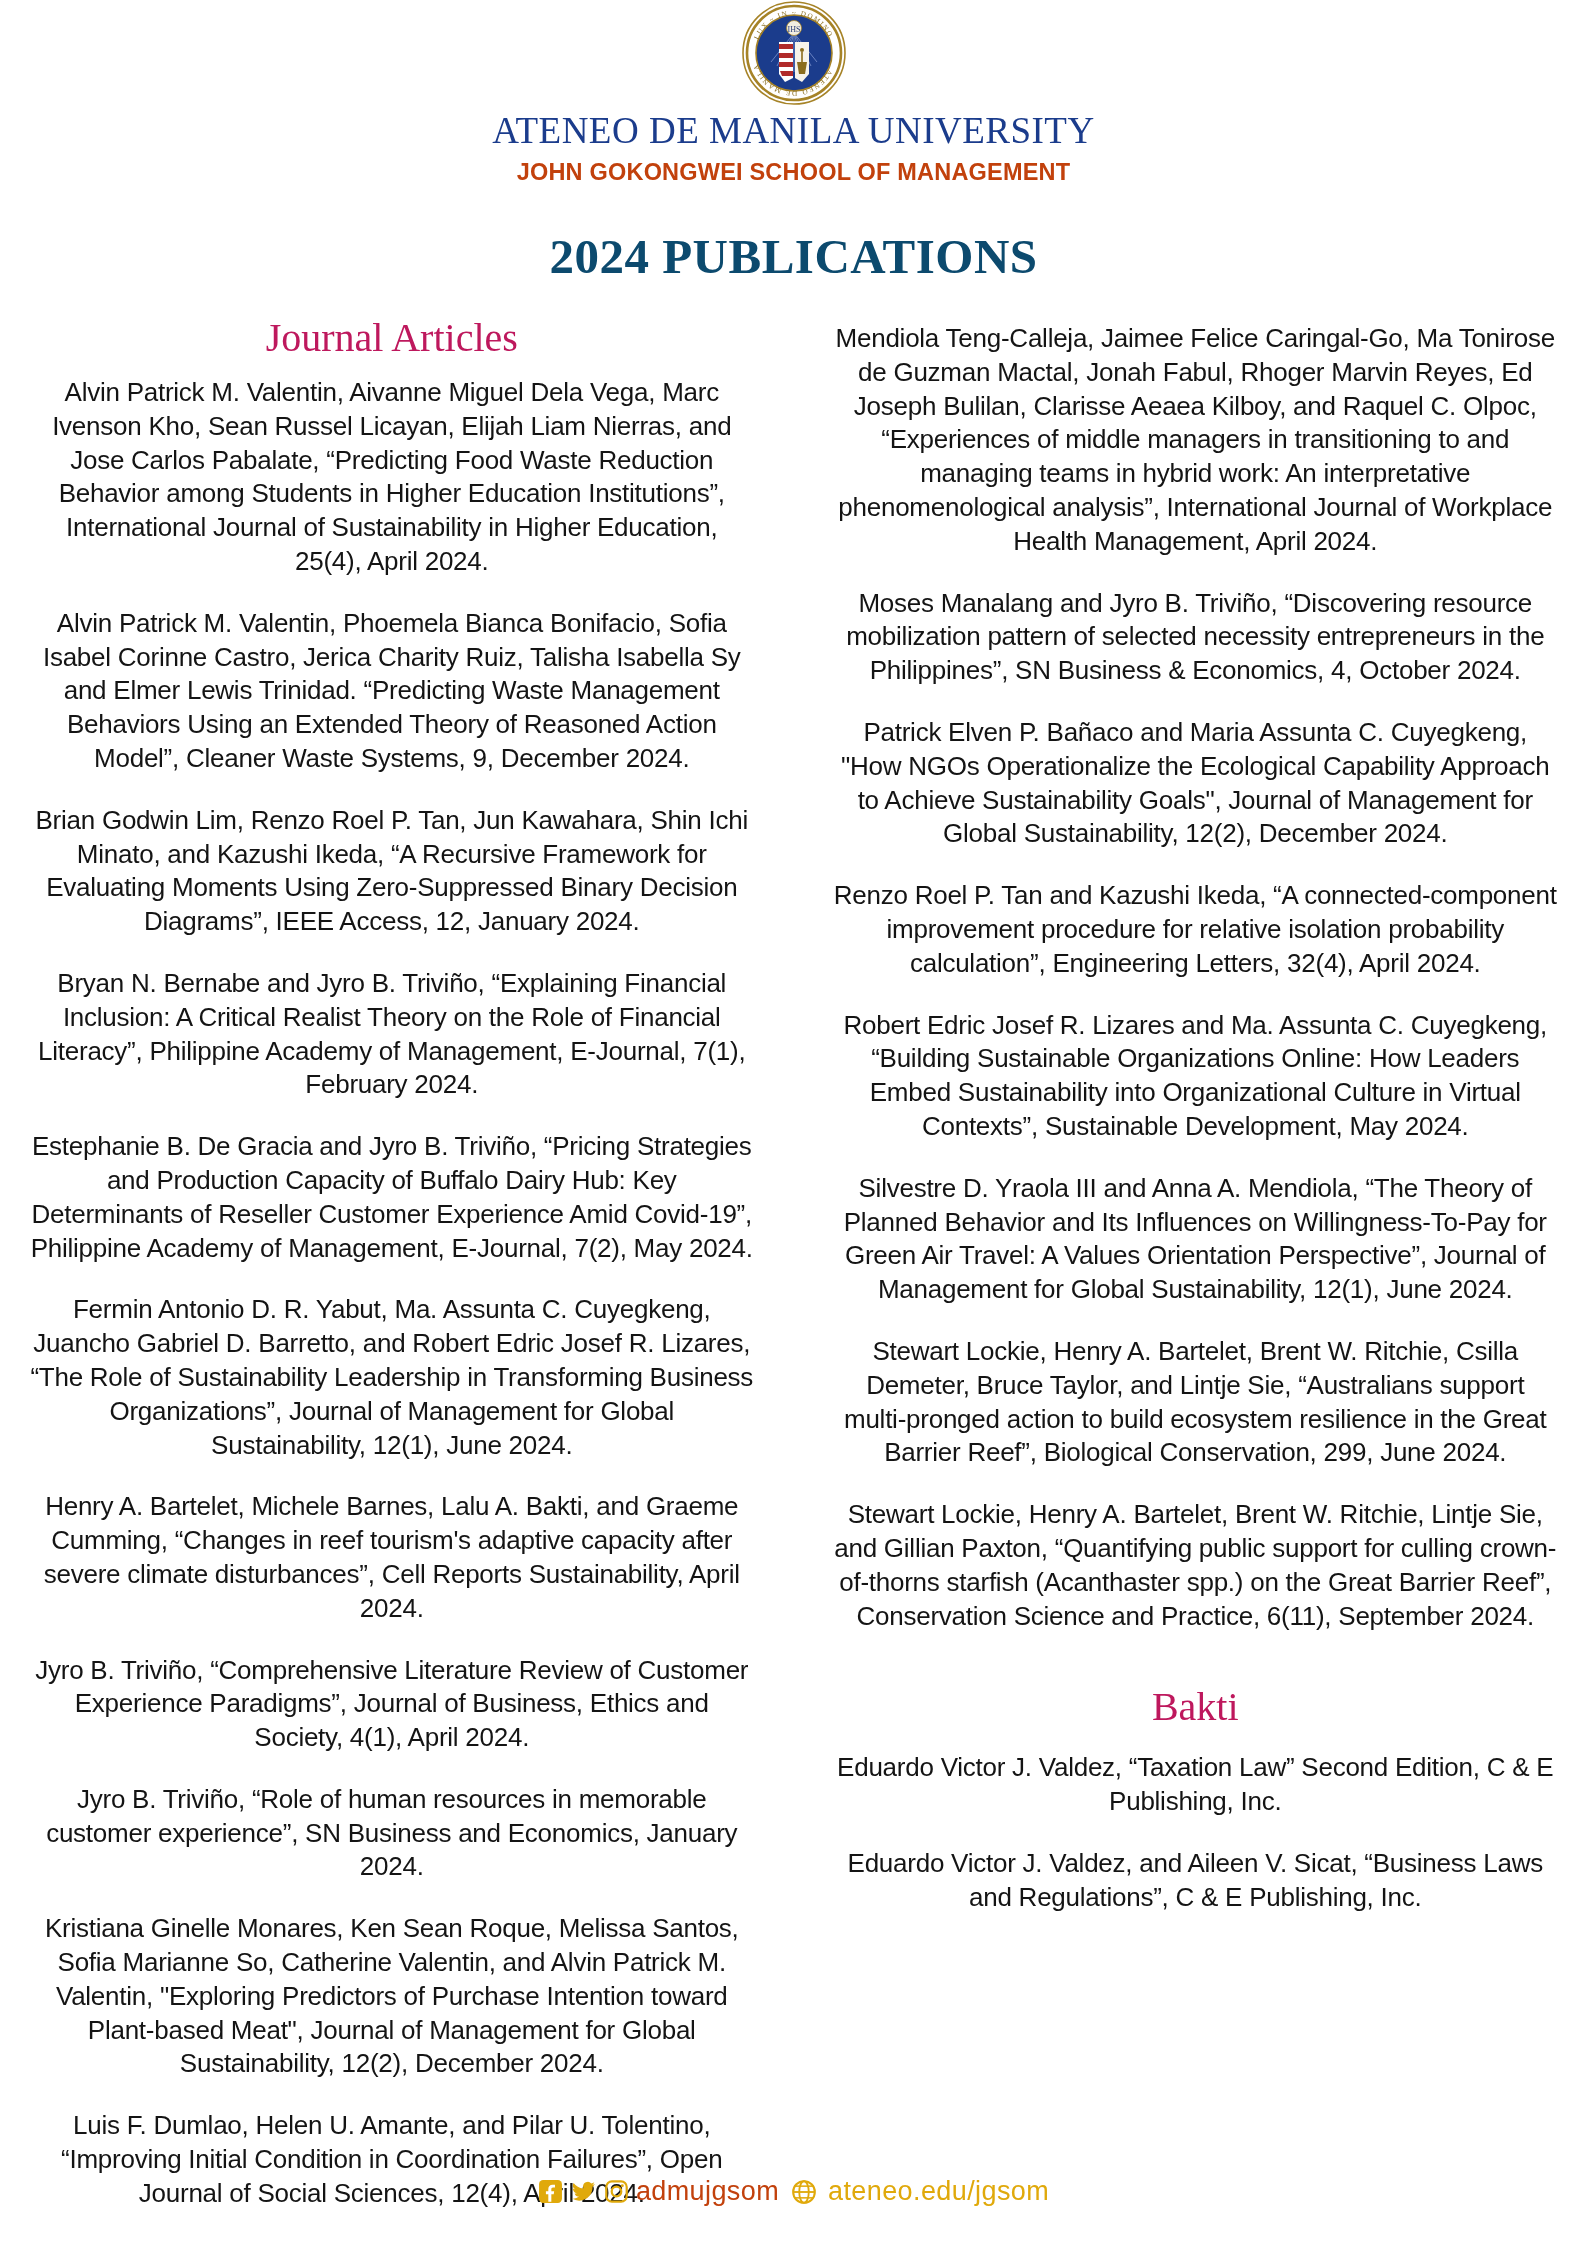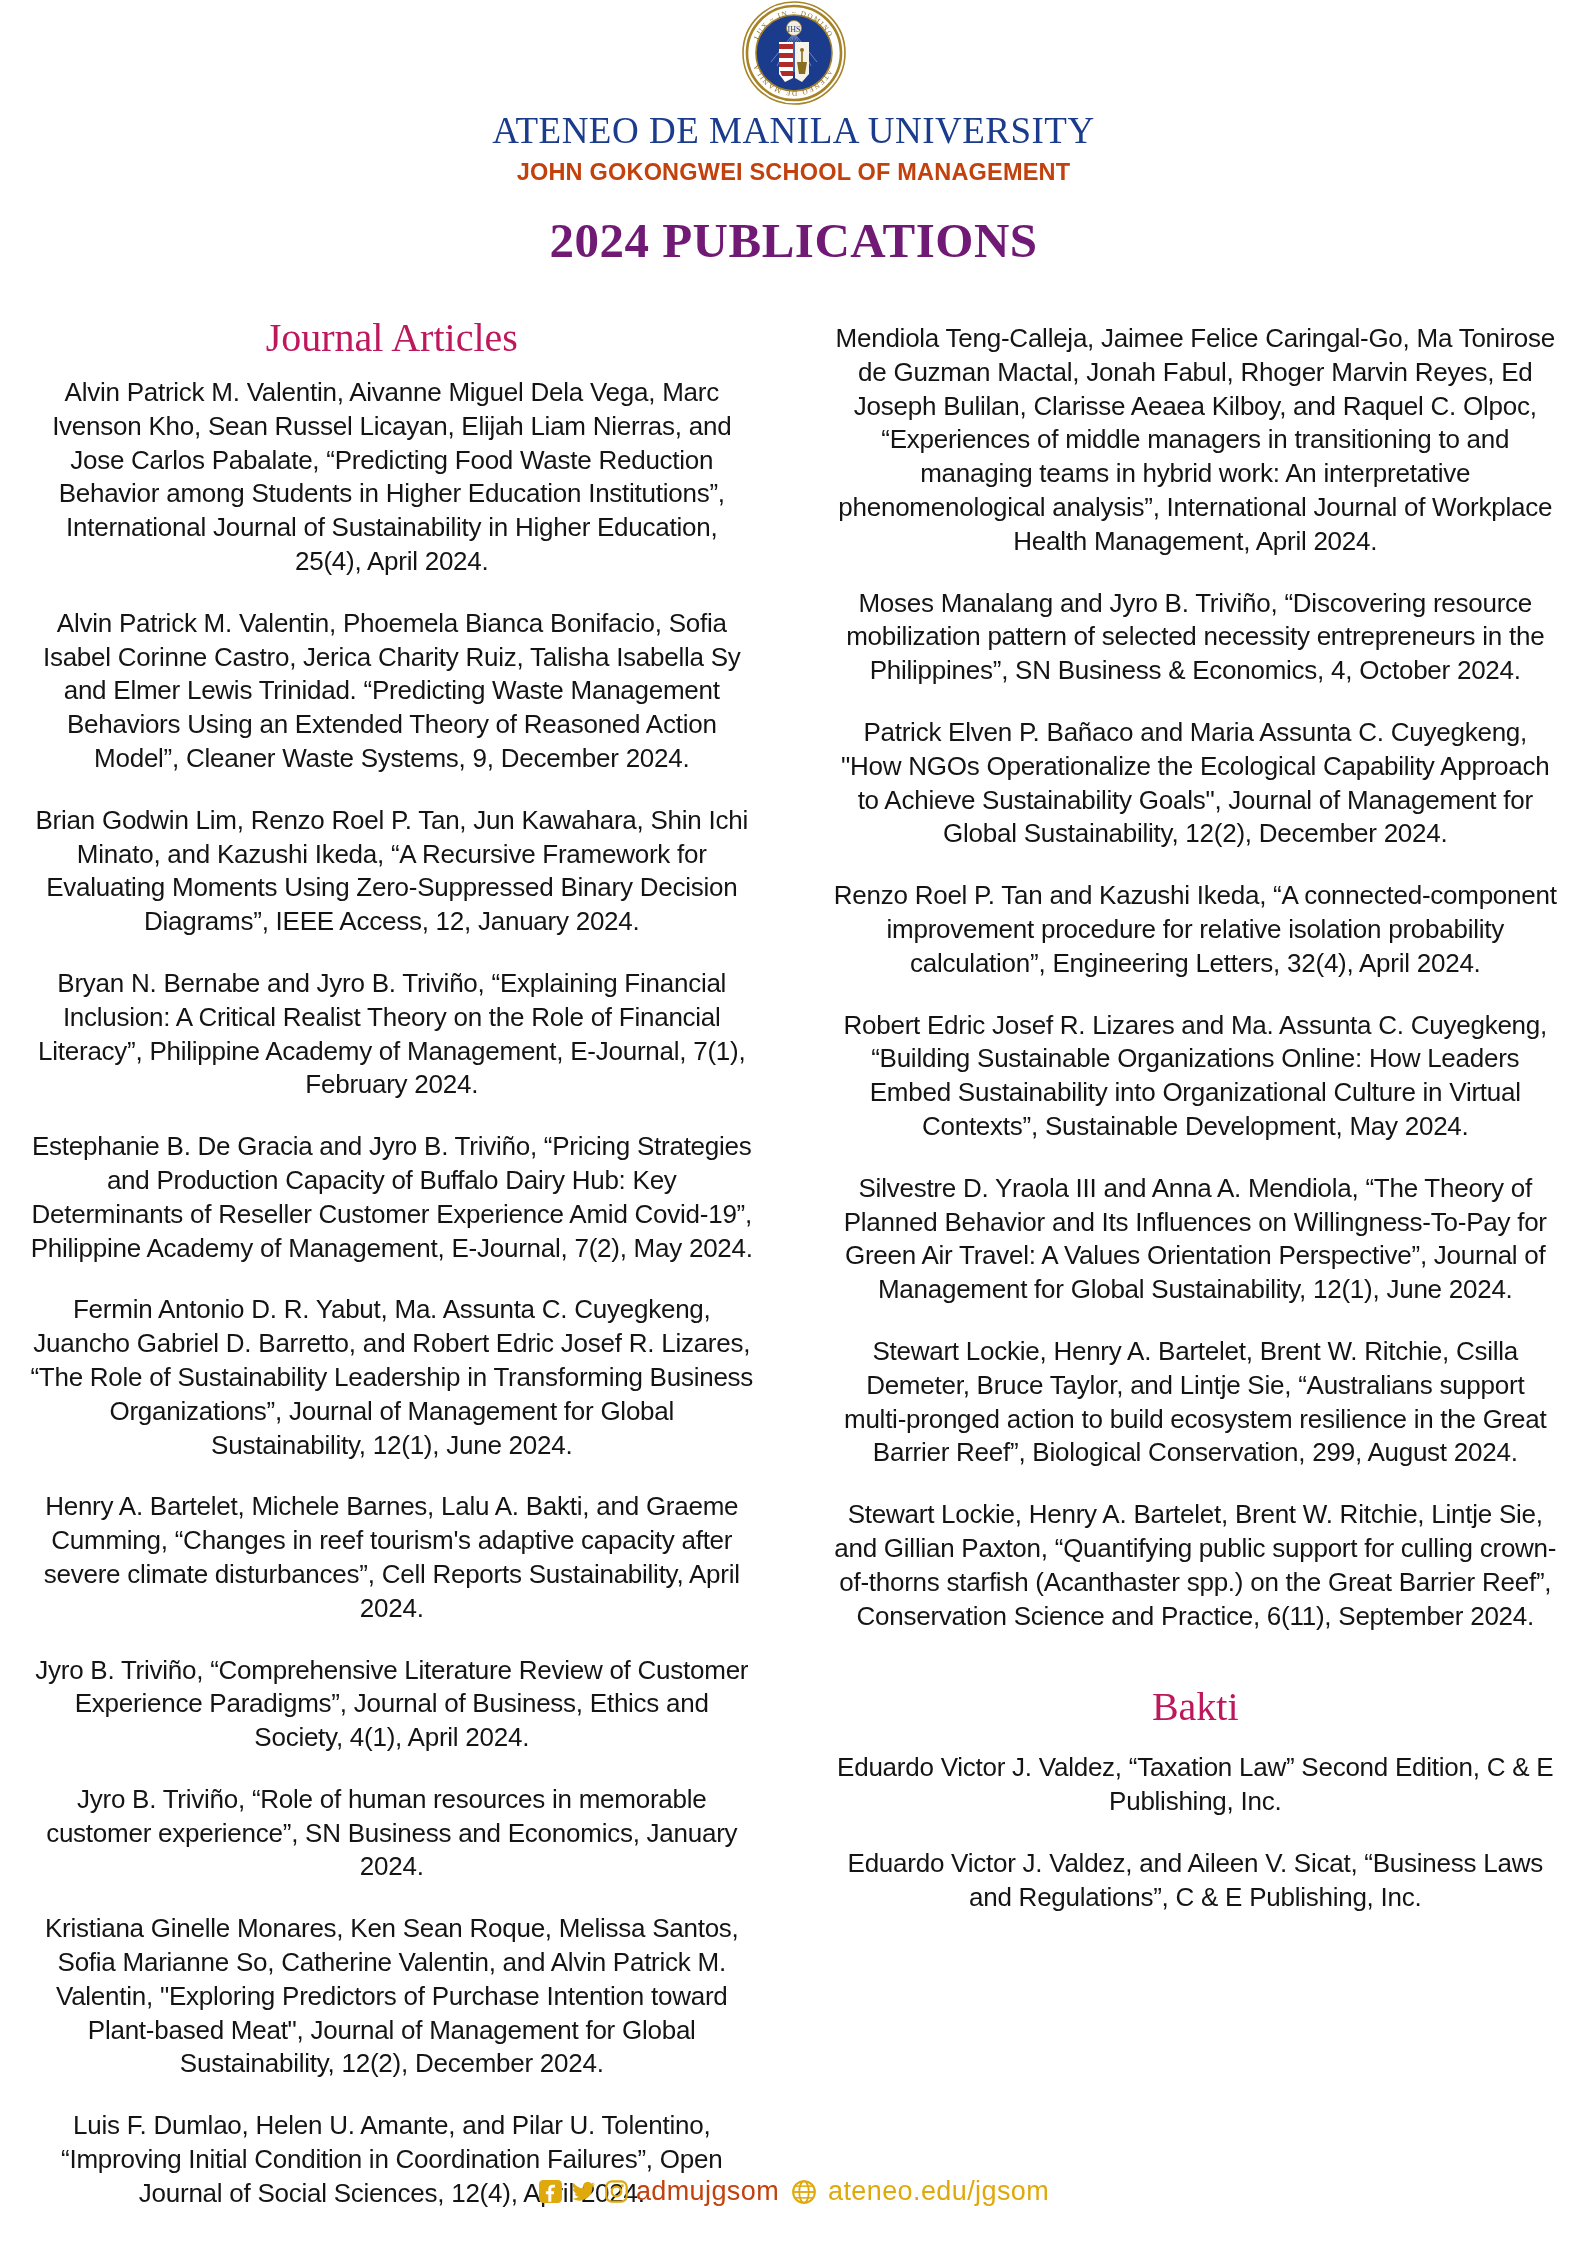--- a/index.html
+++ b/index.html
@@ -41,23 +41,23 @@
     font-weight: bold;
     font-size: 23.5px;
     letter-spacing: 0.2px;
     color: #c2410c;
     margin-top: 8px;
   }
   .pub-title {
     font-family: "Liberation Serif", serif;
     font-weight: bold;
     font-size: 49px;
-    color: #701a75;
+    color: #0c4a6e;
     letter-spacing: 0.5px;
-    margin-top: 26px;
+    margin-top: 42px;
   }
 
   
   .columns {
     position: absolute;
     top: 316px;
     left: 0;
     width: 1587px;
     display: flex;
     align-items: flex-start;
@@ -204,21 +204,21 @@
 
     <div class="col col-right">
       <div class="spacer-right-top"></div>
 
       <p class="entry">Mendiola Teng-Calleja, Jaimee Felice Caringal-Go, Ma Tonirose de Guzman Mactal, Jonah Fabul, Rhoger Marvin Reyes, Ed Joseph Bulilan, Clarisse Aeaea Kilboy, and Raquel C. Olpoc, “Experiences of middle managers in transitioning to and managing teams in hybrid work: An interpretative phenomenological analysis”, International Journal of Workplace Health Management, April 2024.</p>
       <p class="entry">Moses Manalang and Jyro B. Triviño, “Discovering resource mobilization pattern of selected necessity entrepreneurs in the Philippines”, SN Business &amp; Economics, 4, October 2024.</p>
       <p class="entry">Patrick Elven P. Bañaco and Maria Assunta C. Cuyegkeng, "How NGOs Operationalize the Ecological Capability Approach to Achieve Sustainability Goals", Journal of Management for Global Sustainability, 12(2), December 2024.</p>
       <p class="entry">Renzo Roel P. Tan and Kazushi Ikeda, “A connected-component improvement procedure for relative isolation probability calculation”, Engineering Letters, 32(4), April 2024.</p>
       <p class="entry">Robert Edric Josef R. Lizares and Ma. Assunta C. Cuyegkeng, “Building Sustainable Organizations Online: How Leaders Embed Sustainability into Organizational Culture in Virtual Contexts”, Sustainable Development, May 2024.</p>
       <p class="entry">Silvestre D. Yraola III and Anna A. Mendiola, “The Theory of Planned Behavior and Its Influences on Willingness-To-Pay for Green Air Travel: A Values Orientation Perspective”, Journal of Management for Global Sustainability, 12(1), June 2024.</p>
-      <p class="entry">Stewart Lockie, Henry A. Bartelet, Brent W. Ritchie, Csilla Demeter, Bruce Taylor, and Lintje Sie, “Australians support multi-pronged action to build ecosystem resilience in the Great Barrier Reef”, Biological Conservation, 299, August 2024.</p>
+      <p class="entry">Stewart Lockie, Henry A. Bartelet, Brent W. Ritchie, Csilla Demeter, Bruce Taylor, and Lintje Sie, “Australians support multi-pronged action to build ecosystem resilience in the Great Barrier Reef”, Biological Conservation, 299, June 2024.</p>
       <p class="entry">Stewart Lockie, Henry A. Bartelet, Brent W. Ritchie, Lintje Sie, and Gillian Paxton, “Quantifying public support for culling crown-of-thorns starfish (Acanthaster spp.) on the Great Barrier Reef”, Conservation Science and Practice, 6(11), September 2024.</p>
 
       <div class="section-head books">Bakti</div>
 
       <p class="entry">Eduardo Victor J. Valdez, “Taxation Law” Second Edition, C &amp; E Publishing, Inc.</p>
       <p class="entry">Eduardo Victor J. Valdez, and Aileen V. Sicat, “Business Laws and Regulations”, C &amp; E Publishing, Inc.</p>
     </div>
   </div>
 
   <div class="footer">

